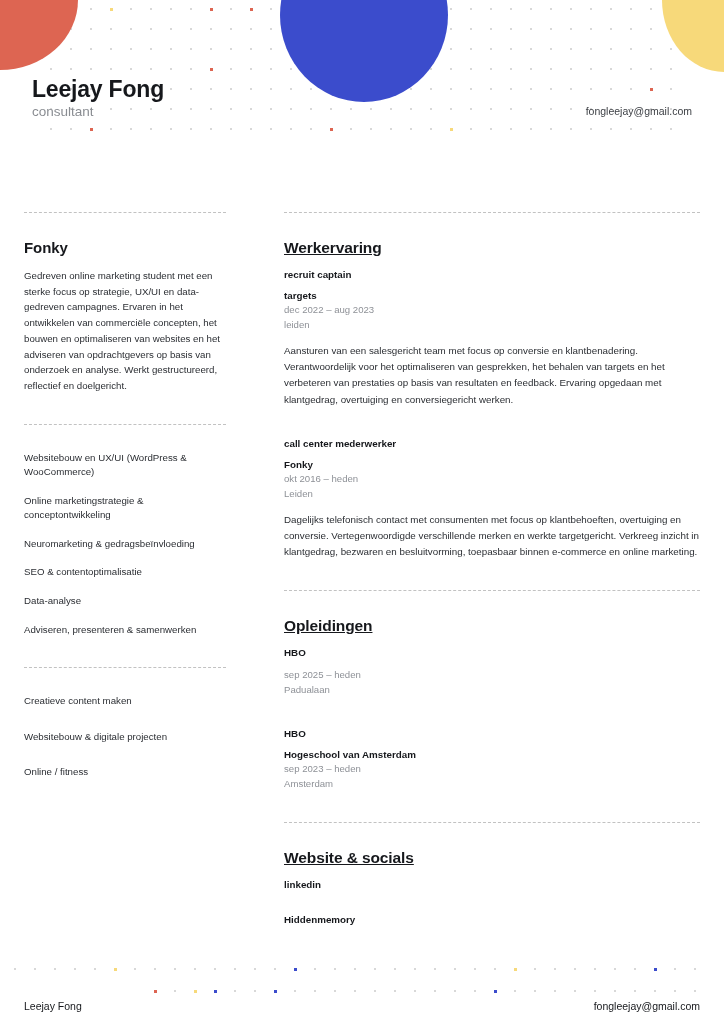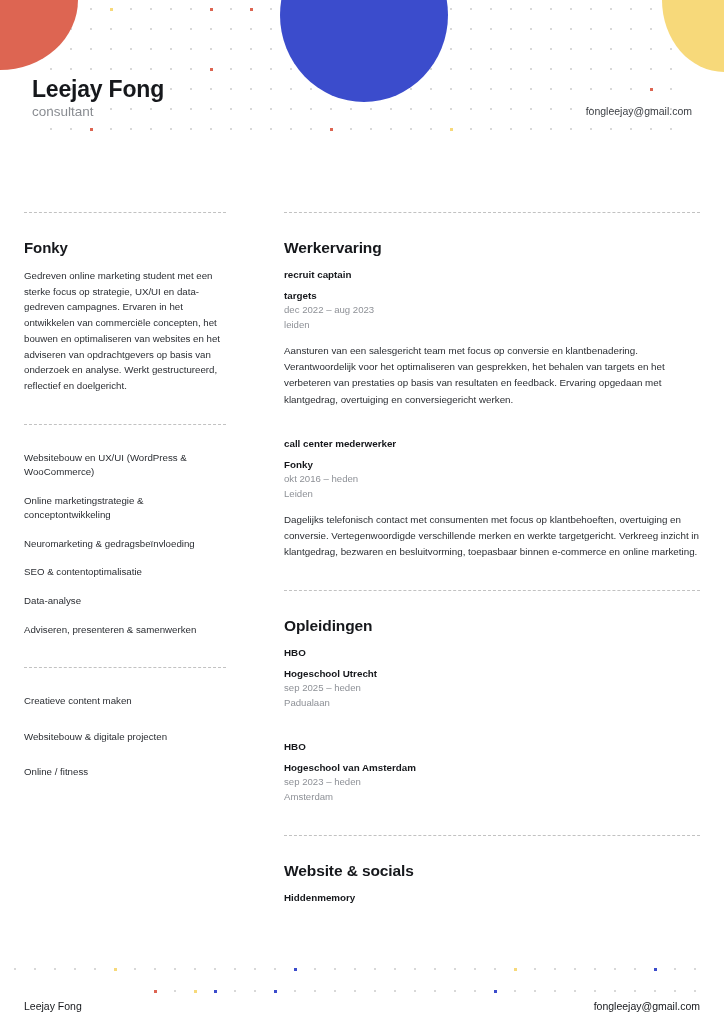--- a/index.html
+++ b/index.html
@@ -114,20 +114,21 @@
 
   h2.sec {
     font-size: 15px;
     font-weight: 600;
     color: #16181c;
     margin: 0 0 12px 0;
     letter-spacing: -0.1px;
   }
   h2.sec.big {
     font-size: 15.5px;
+    text-decoration: underline;
   }
   p.para {
     font-size: 9.7px;
     line-height: 1.62;
     color: #2b2e33;
     margin: 0;
   }
 
   .skill {
     font-size: 9.7px;
@@ -508,40 +509,40 @@
       </section>
 
       <div class="spacer-md"></div>
       <hr class="rule">
 
       <section>
         <h2 class="sec big">Opleidingen</h2>
 
         <div class="entry">
           <p class="entry-title">HBO</p>
-          <p class="entry-org">Hogeschool Utrecht</p>
           <p class="entry-meta">sep 2025 – heden</p>
           <p class="entry-meta">Padualaan</p>
         </div>
 
         <div class="spacer-md"></div>
 
         <div class="entry">
           <p class="entry-title">HBO</p>
           <p class="entry-org">Hogeschool van Amsterdam</p>
           <p class="entry-meta">sep 2023 – heden</p>
           <p class="entry-meta">Amsterdam</p>
         </div>
       </section>
 
       <div class="spacer-md"></div>
       <hr class="rule">
 
       <section>
         <h2 class="sec big">Website &amp; socials</h2>
+        <p class="link-item">linkedin</p>
         <p class="link-item">Hiddenmemory</p>
       </section>
 
     </div>
   </div>
 
   <div class="footer">
     <div class="footer-dots" id="ftr-dots">
         <div class="dot" style="left: 0px; top: 0px; background: rgb(216, 216, 216); width: 1.6px; height: 1.6px;"></div>
         <div class="dot" style="left: 20px; top: 0px; background: rgb(216, 216, 216); width: 1.6px; height: 1.6px;"></div>

